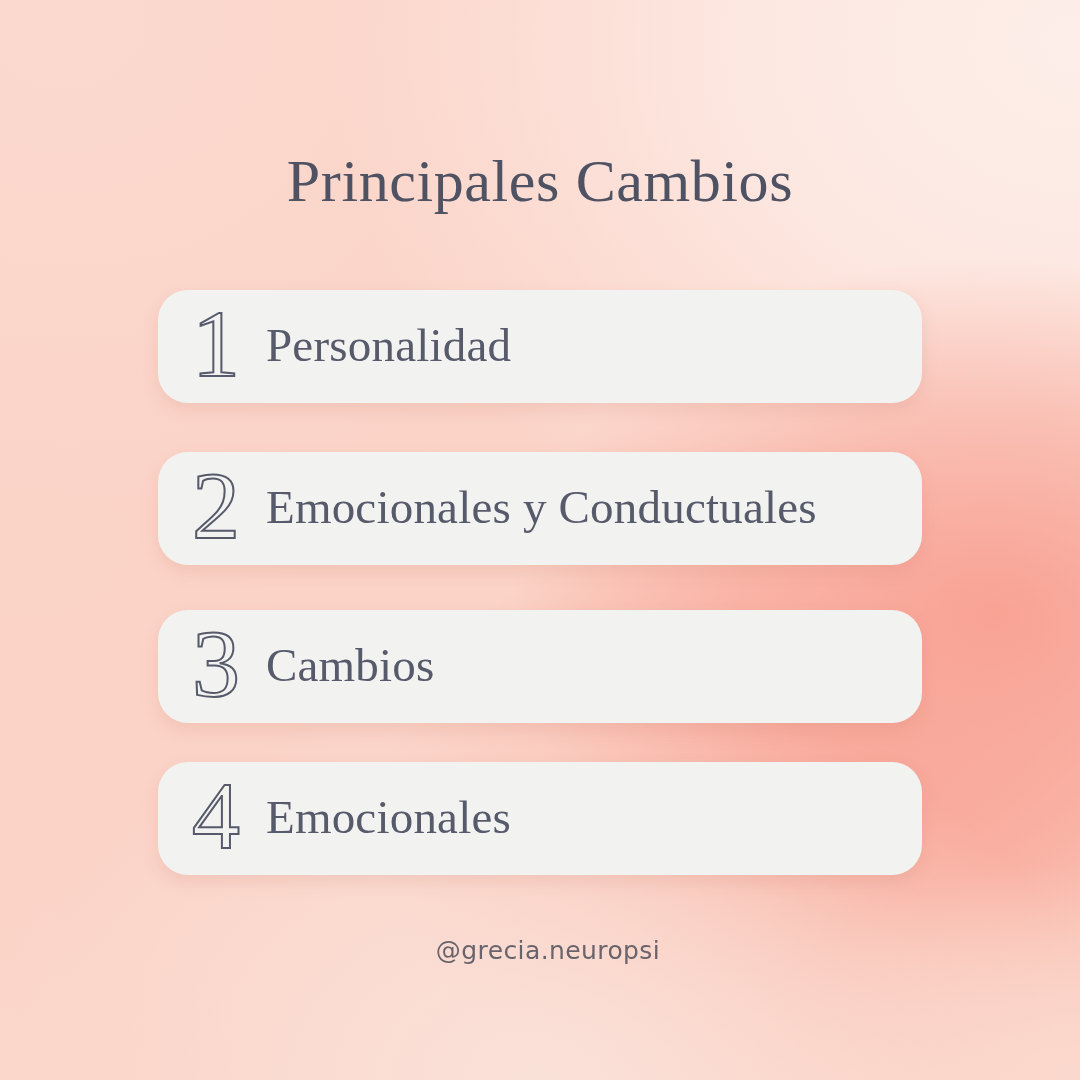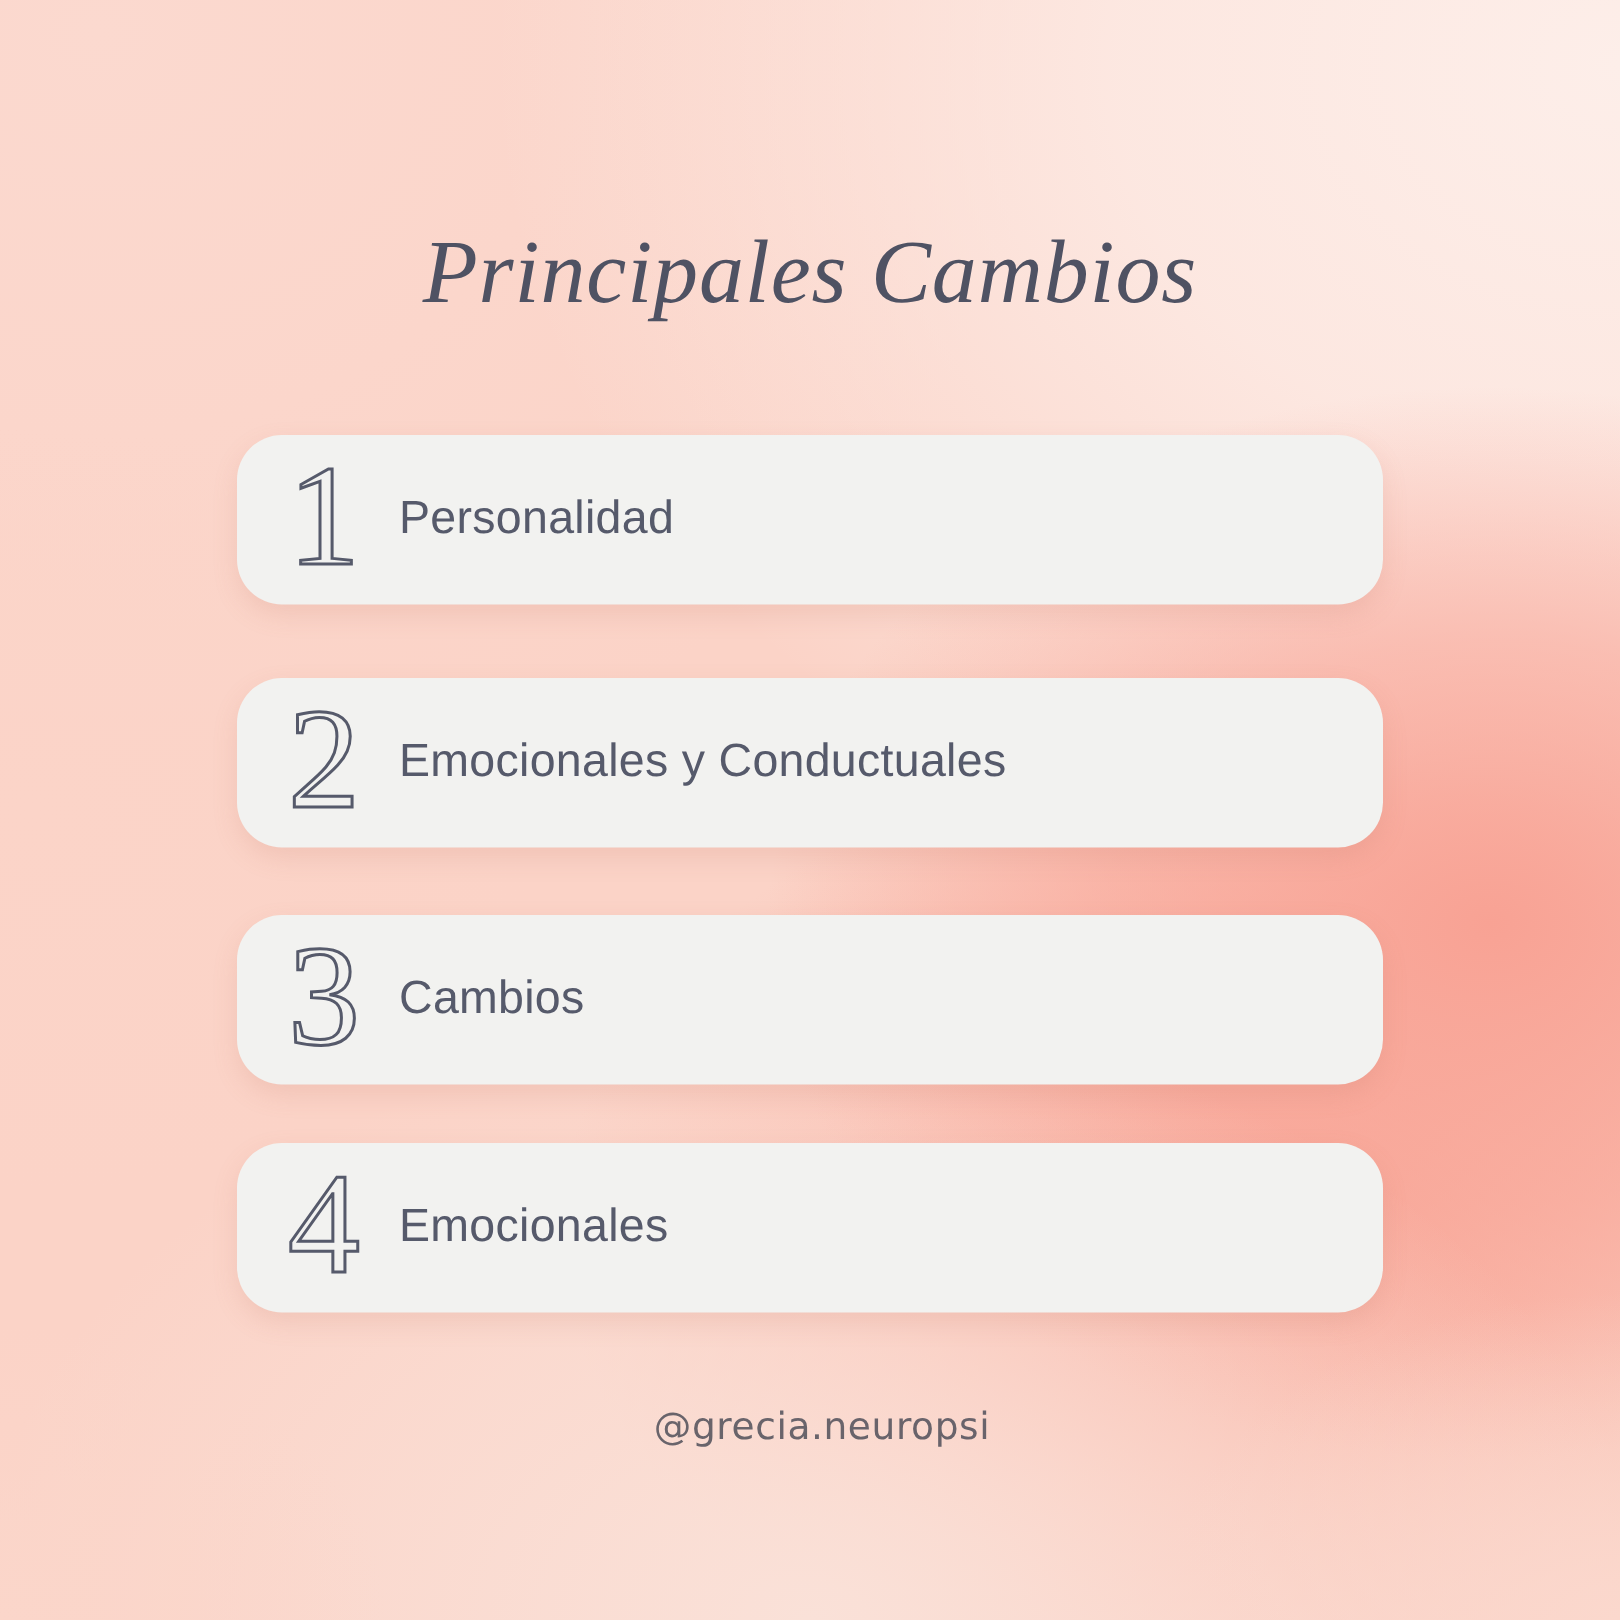--- a/index.html
+++ b/index.html
@@ -54,21 +54,20 @@
     left: 0;
     right: 0;
     top: 148px;
     text-align: center;
     font-family: "Liberation Serif", serif;
     font-size: 60px;
     font-weight: 400;
     letter-spacing: 0.6px;
     color: #4f5263;
     line-height: 1.1;
-    font-style: italic;
   }
 
   
   .card {
     position: absolute;
     left: 158px;
     width: 764px;
     height: 113px;
     background: #f2f2f0;
     border-radius: 30px;
@@ -93,22 +92,22 @@
     -webkit-text-stroke: 2px #565a6b;
     width: 74px;
     flex: 0 0 74px;
     text-align: left;
     position: relative;
     top: -3px;
     user-select: none;
   }
 
   .card-label {
-    font-family: Liberation Sans, sans-serif;
-    font-size: 31px;
+    font-family: Liberation Serif, serif;
+    font-size: 47px;
     font-weight: 400;
     color: #565a6b;
     letter-spacing: 0.2px;
     white-space: nowrap;
     position: relative;
     top: -2px;
   }
 
   
   .handle {

